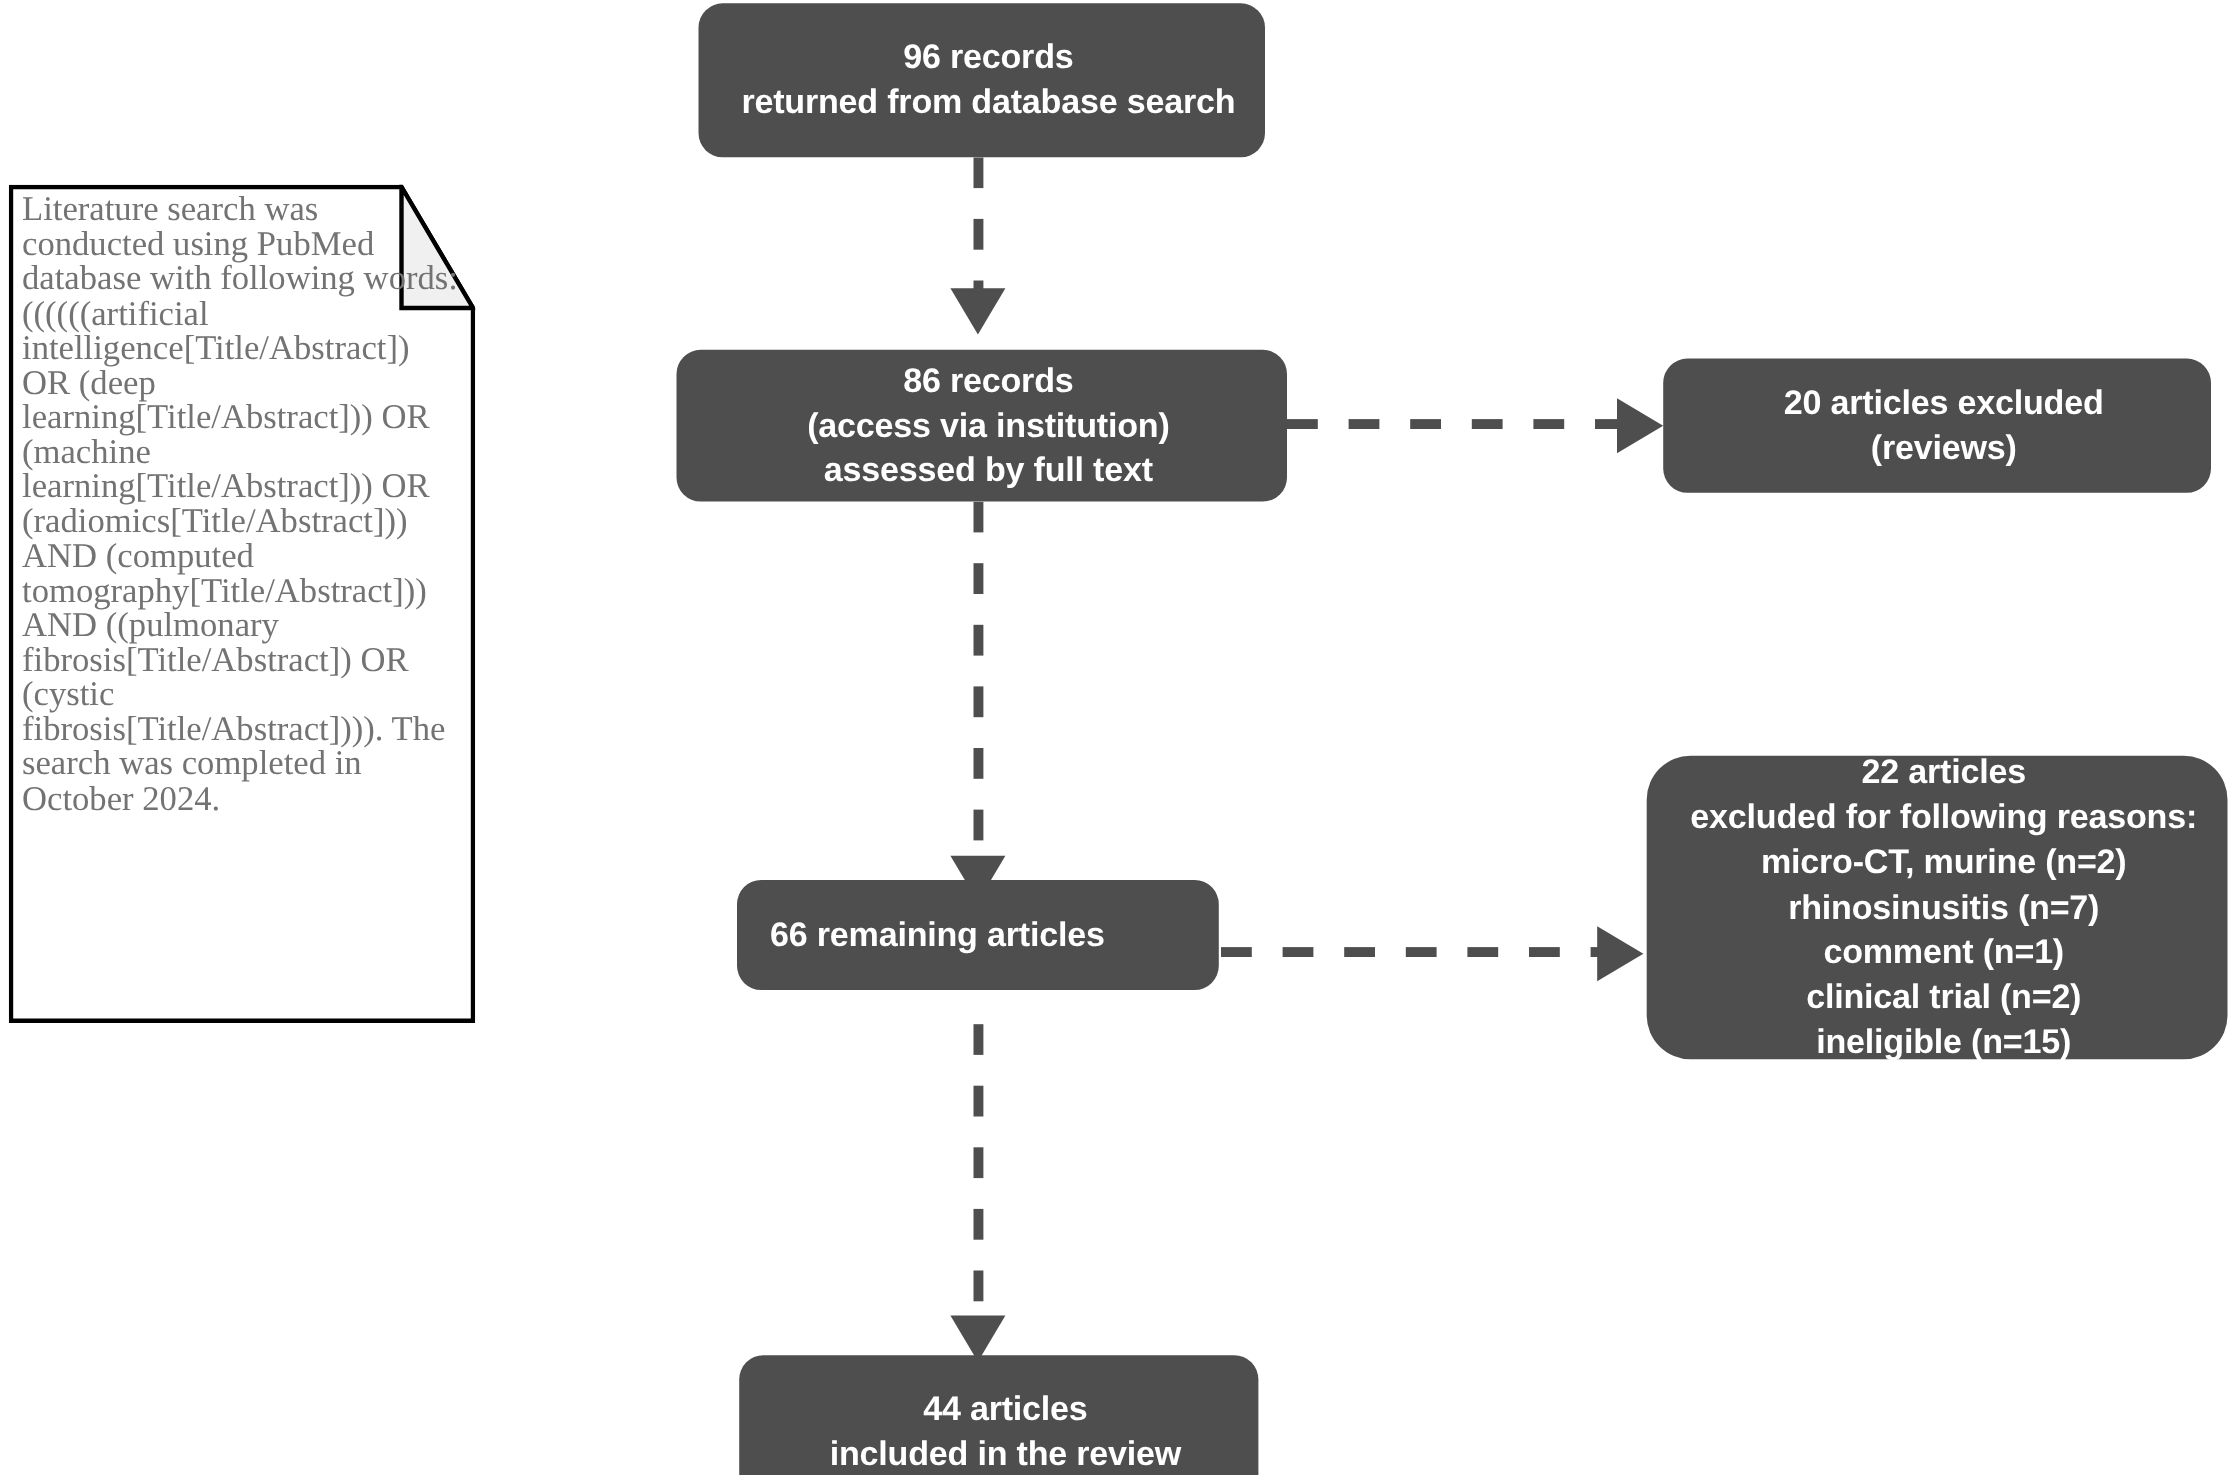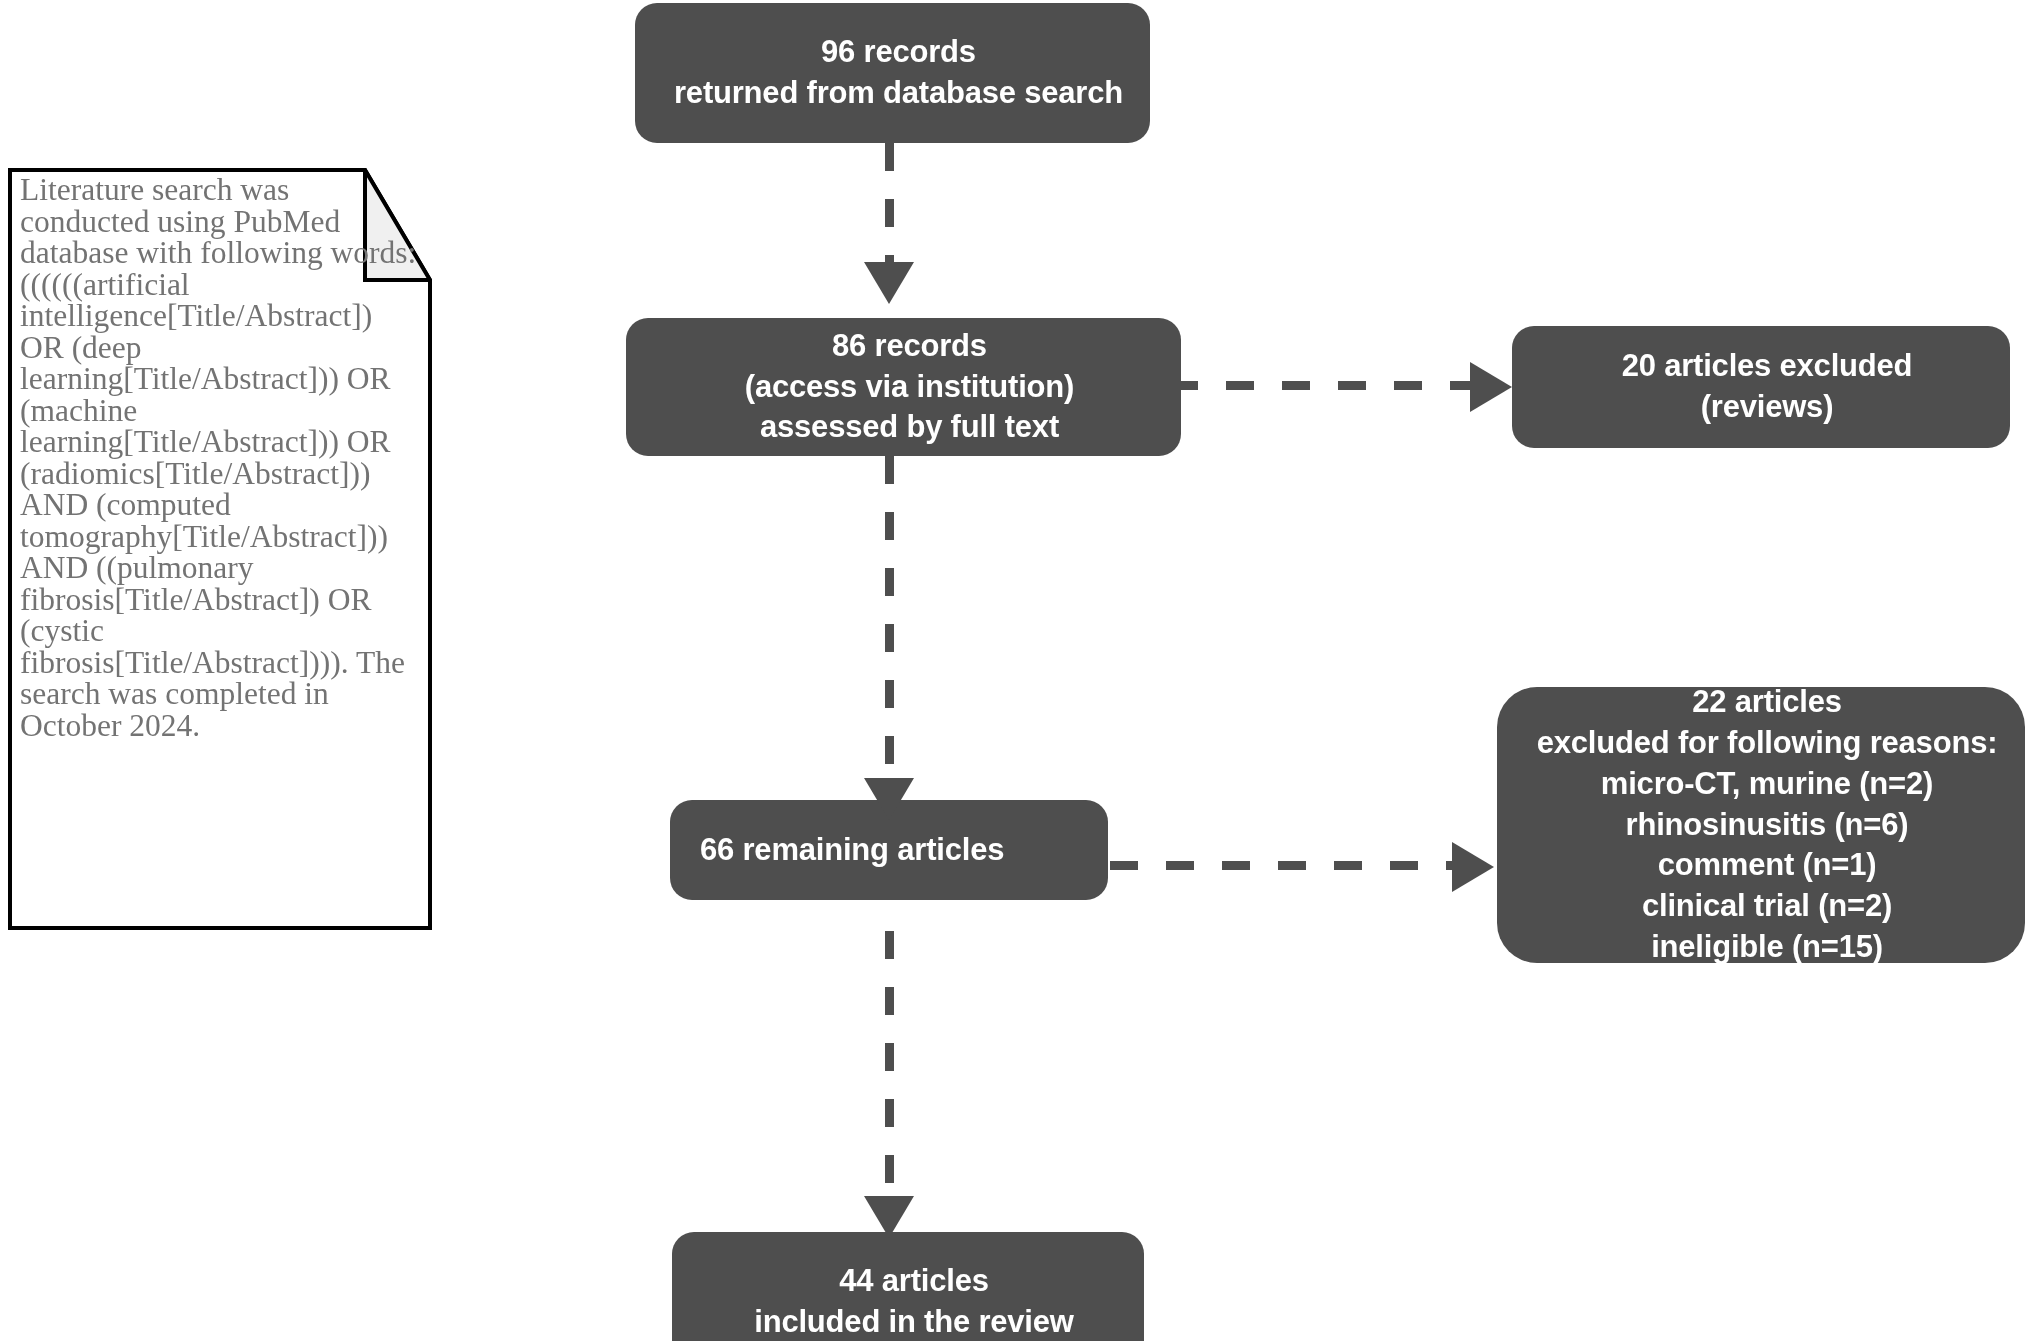--- a/index.html
+++ b/index.html
@@ -40,21 +40,21 @@
   }
   .flow-box.align-left {
     align-items: flex-start;
     text-align: left;
     padding-left: 30px;
   }
   .flow-box.big-radius { border-radius: 40px; }
 
   
   #box-records-returned { left: 635px;  top: 3px;    width: 515px; height: 140px; }
-  #box-records-assessed { left: 615px;  top: 318px;  width: 555px; height: 138px; margin-left: 11px; }
+  #box-records-assessed { left: 615px;  top: 318px;  width: 555px; height: 138px; }
   #box-excluded-reviews { left: 1512px; top: 326px;  width: 498px; height: 122px; }
   #box-remaining        { left: 670px;  top: 800px;  width: 438px; height: 100px; }
   #box-excluded-reasons { left: 1497px; top: 687px;  width: 528px; height: 276px; }
   #box-included         { left: 672px;  top: 1232px; width: 472px; height: 140px; }
 
   
   .dash-v {
     position: absolute;
     width: 9px;
     background-image: linear-gradient(#4e4e4e 0 50%, rgba(0,0,0,0) 50% 100%);
@@ -151,21 +151,21 @@
   </div>
 
   <div class="flow-box align-left" id="box-remaining">
     <span class="line">66 remaining articles</span>
   </div>
 
   <div class="flow-box big-radius" id="box-excluded-reasons">
     <span class="line">22 articles</span>
     <span class="line">excluded for following reasons:</span>
     <span class="line">micro-CT, murine (n=2)</span>
-    <span class="line">rhinosinusitis (n=6)</span>
+    <span class="line">rhinosinusitis (n=7)</span>
     <span class="line">comment (n=1)</span>
     <span class="line">clinical trial (n=2)</span>
     <span class="line">ineligible (n=15)</span>
   </div>
 
   <div class="flow-box" id="box-included">
     <span class="line">44 articles</span>
     <span class="line">included in the review</span>
   </div>
 

